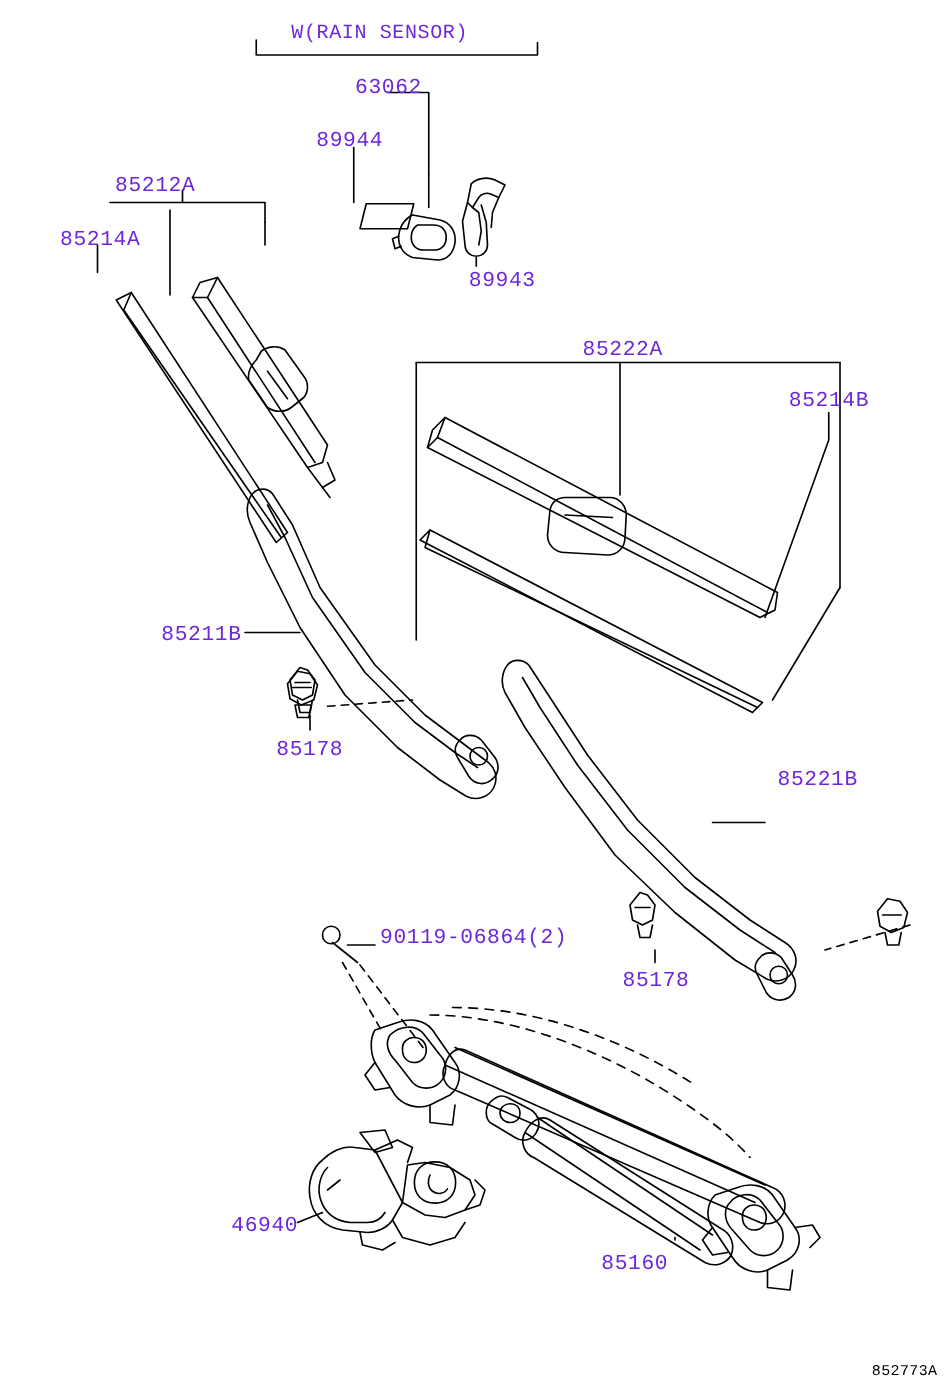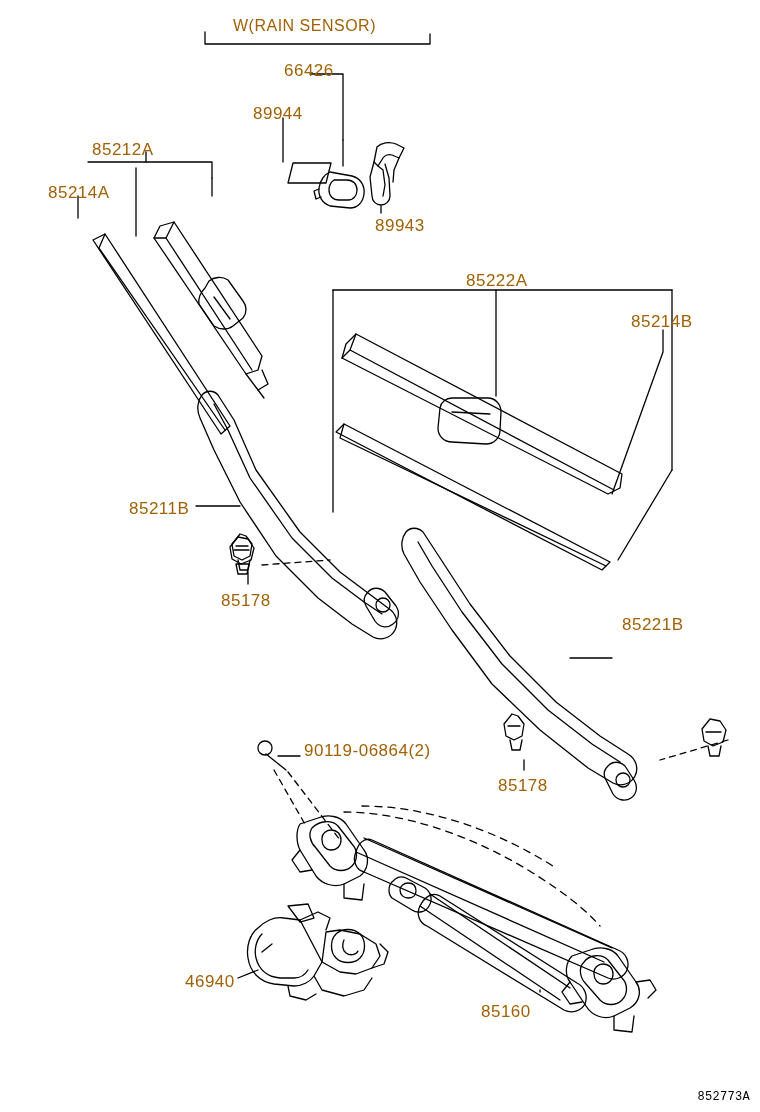--- a/index.html
+++ b/index.html
@@ -22,24 +22,24 @@
     height: 1112px;
   }
   svg.layer {
     position: absolute;
     left: 0; top: 0;
     width: 760px;
     height: 1112px;
   }
   .lbl {
     position: absolute;
-    font-family: Liberation Sans, sans-serif;
+    font-family: Liberation Mono, monospace;
     font-size: 17px;
     letter-spacing: 0.5px;
-    color: #a16207;
+    color: #6d28d9;
     white-space: nowrap;
     line-height: 1;
   }
   .lbl.head {
     font-size: 16px;
     letter-spacing: 0.5px;
   }
   .footer-code {
     position: absolute;
     right: 10px;
@@ -288,21 +288,21 @@
       </g>
 
       <g>
         <path d="M238 978 L258 970"></path>
       </g>
 
     </g>
   </svg>
 
   <div class="lbl head" style="left:233px; top:18px;">W(RAIN SENSOR)</div>
-  <div class="lbl" style="left:284px; top:62px;">66426</div>
+  <div class="lbl" style="left:284px; top:62px;">63062</div>
   <div class="lbl" style="left:253px; top:105px;">89944</div>
   <div class="lbl" style="left:352px; top:217px;margin-left:23px;">89943</div>
   <div class="lbl" style="left:92px; top:141px;text-align:right;">85212A</div>
   <div class="lbl" style="left:48px; top:184px;">85214A</div>
   <div class="lbl" style="left:466px; top:272px;">85222A</div>
   <div class="lbl" style="left:631px; top:313px;">85214B</div>
   <div class="lbl" style="left:129px; top:500px;">85211B</div>
   <div class="lbl" style="left:221px; top:592px;">85178</div>
   <div class="lbl" style="left:622px; top:616px;">85221B</div>
   <div class="lbl" style="left:498px; top:777px;">85178</div>

